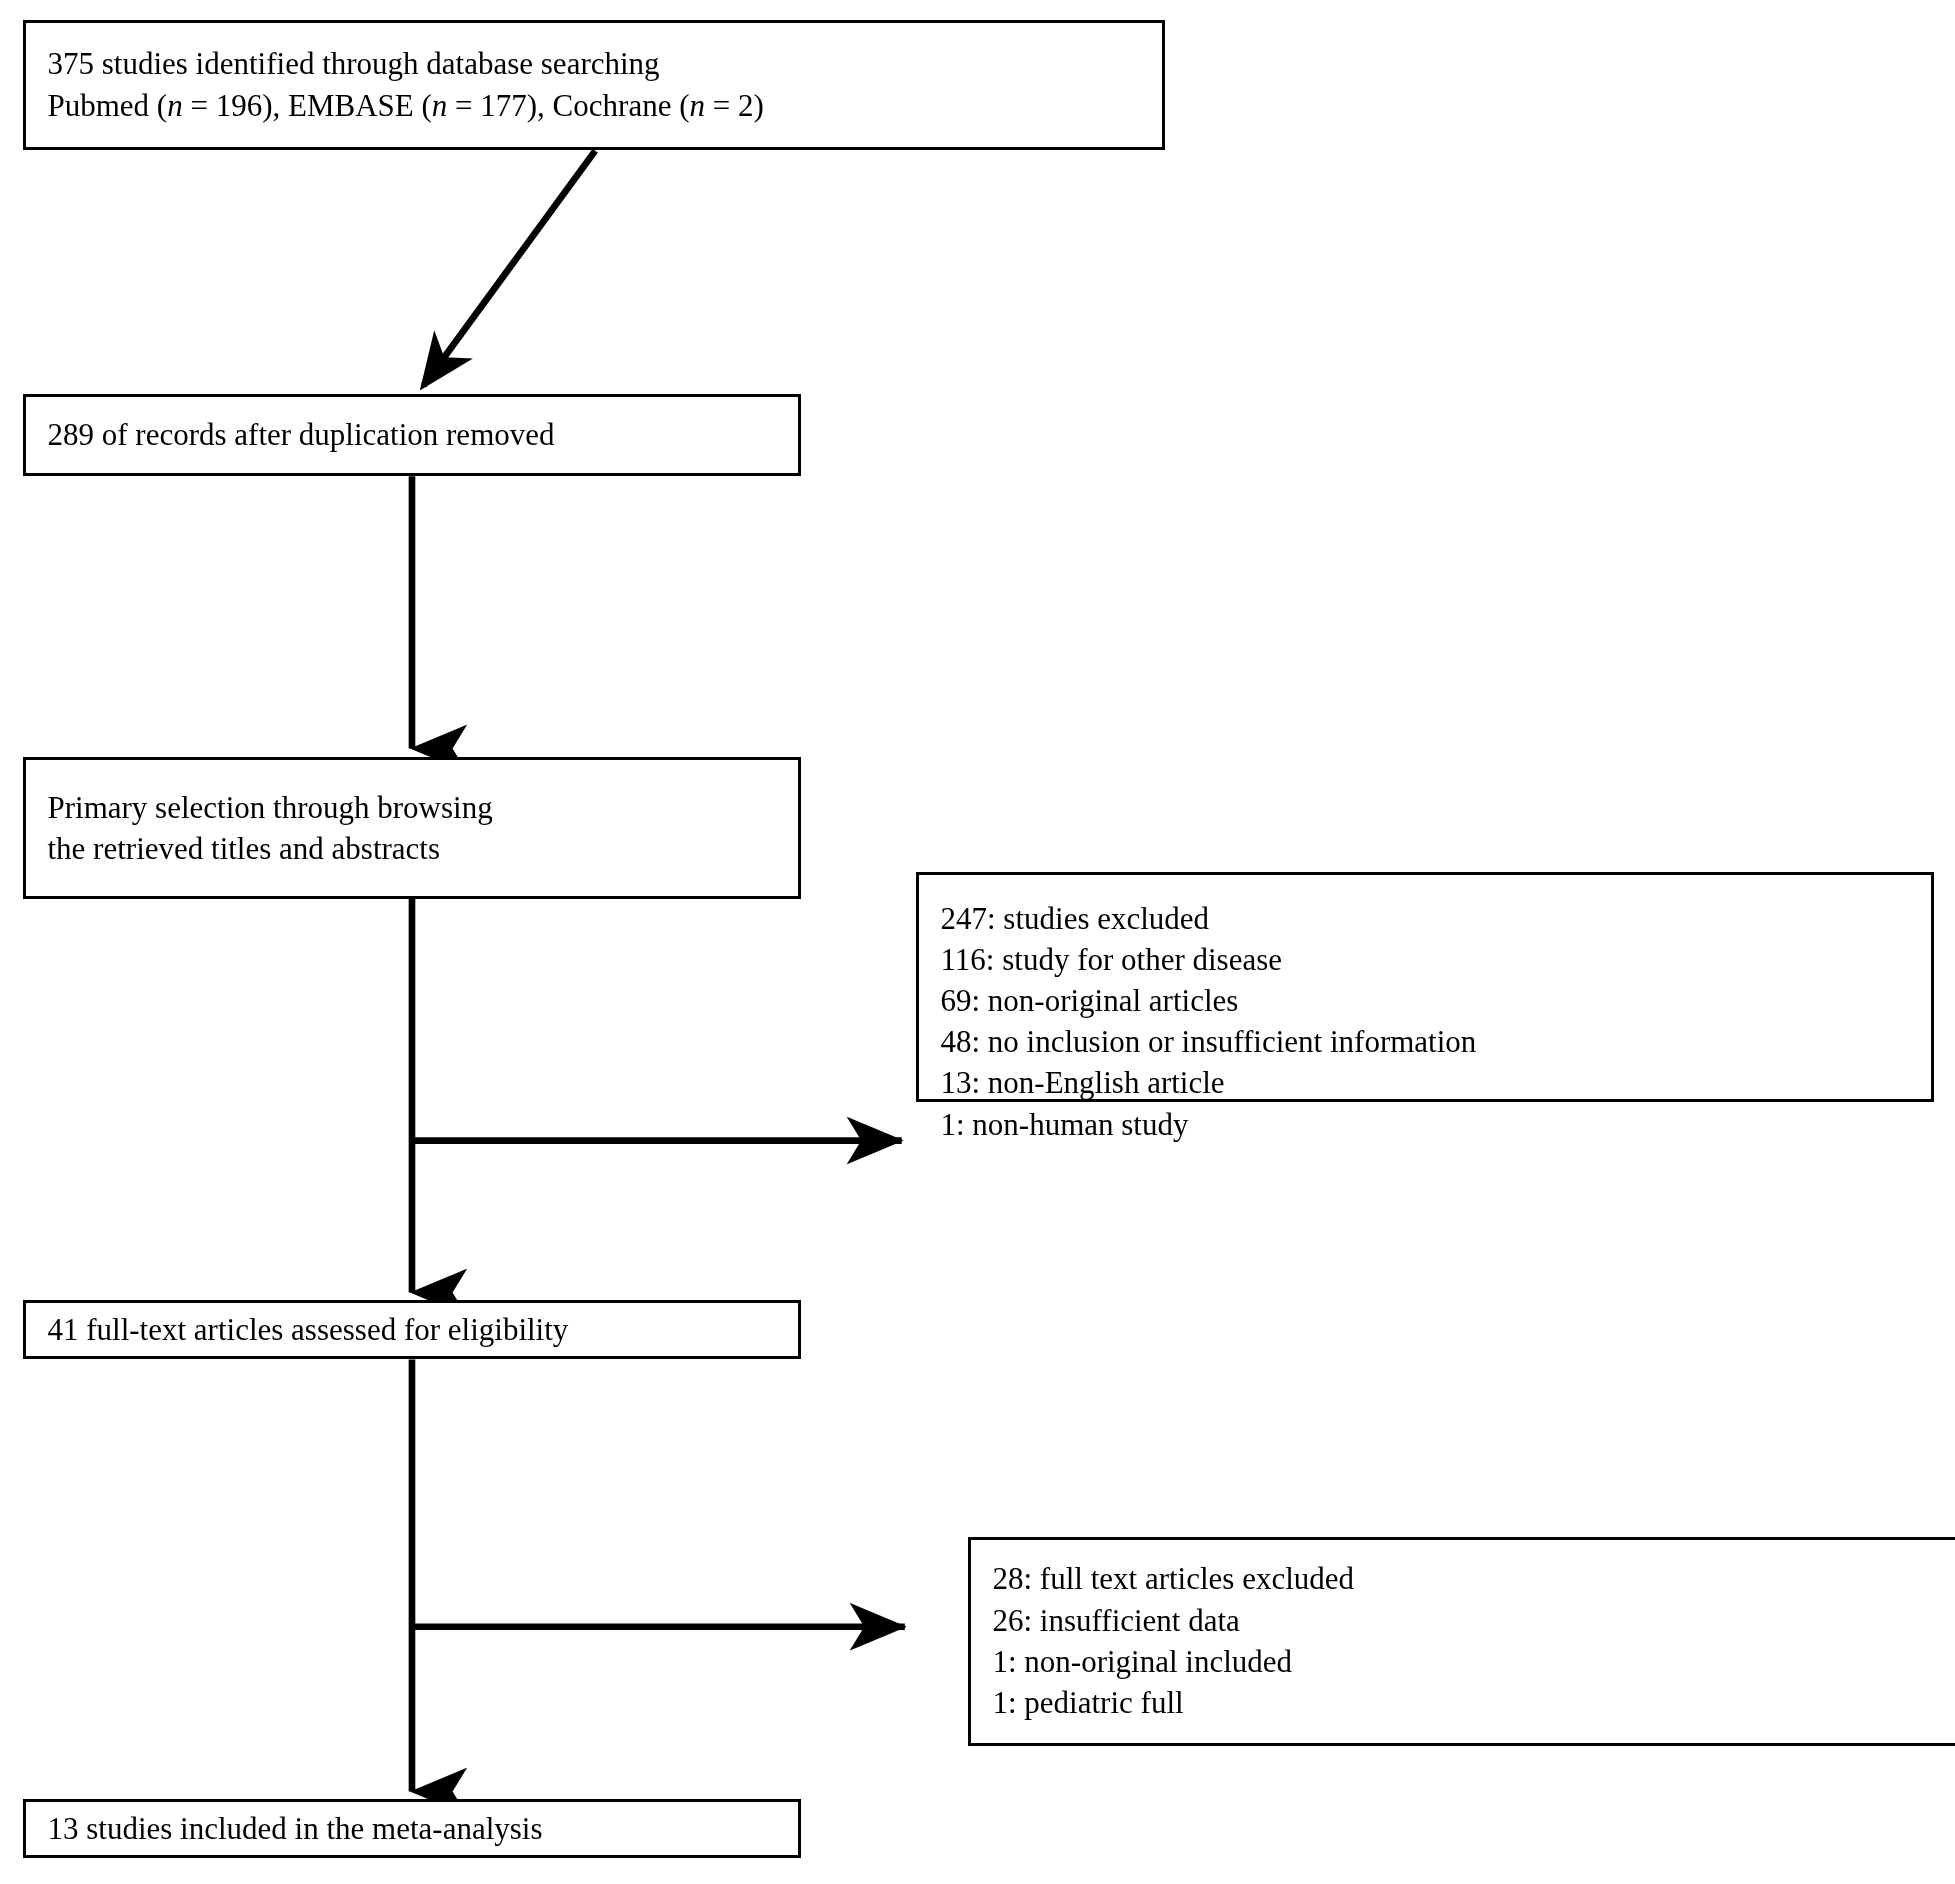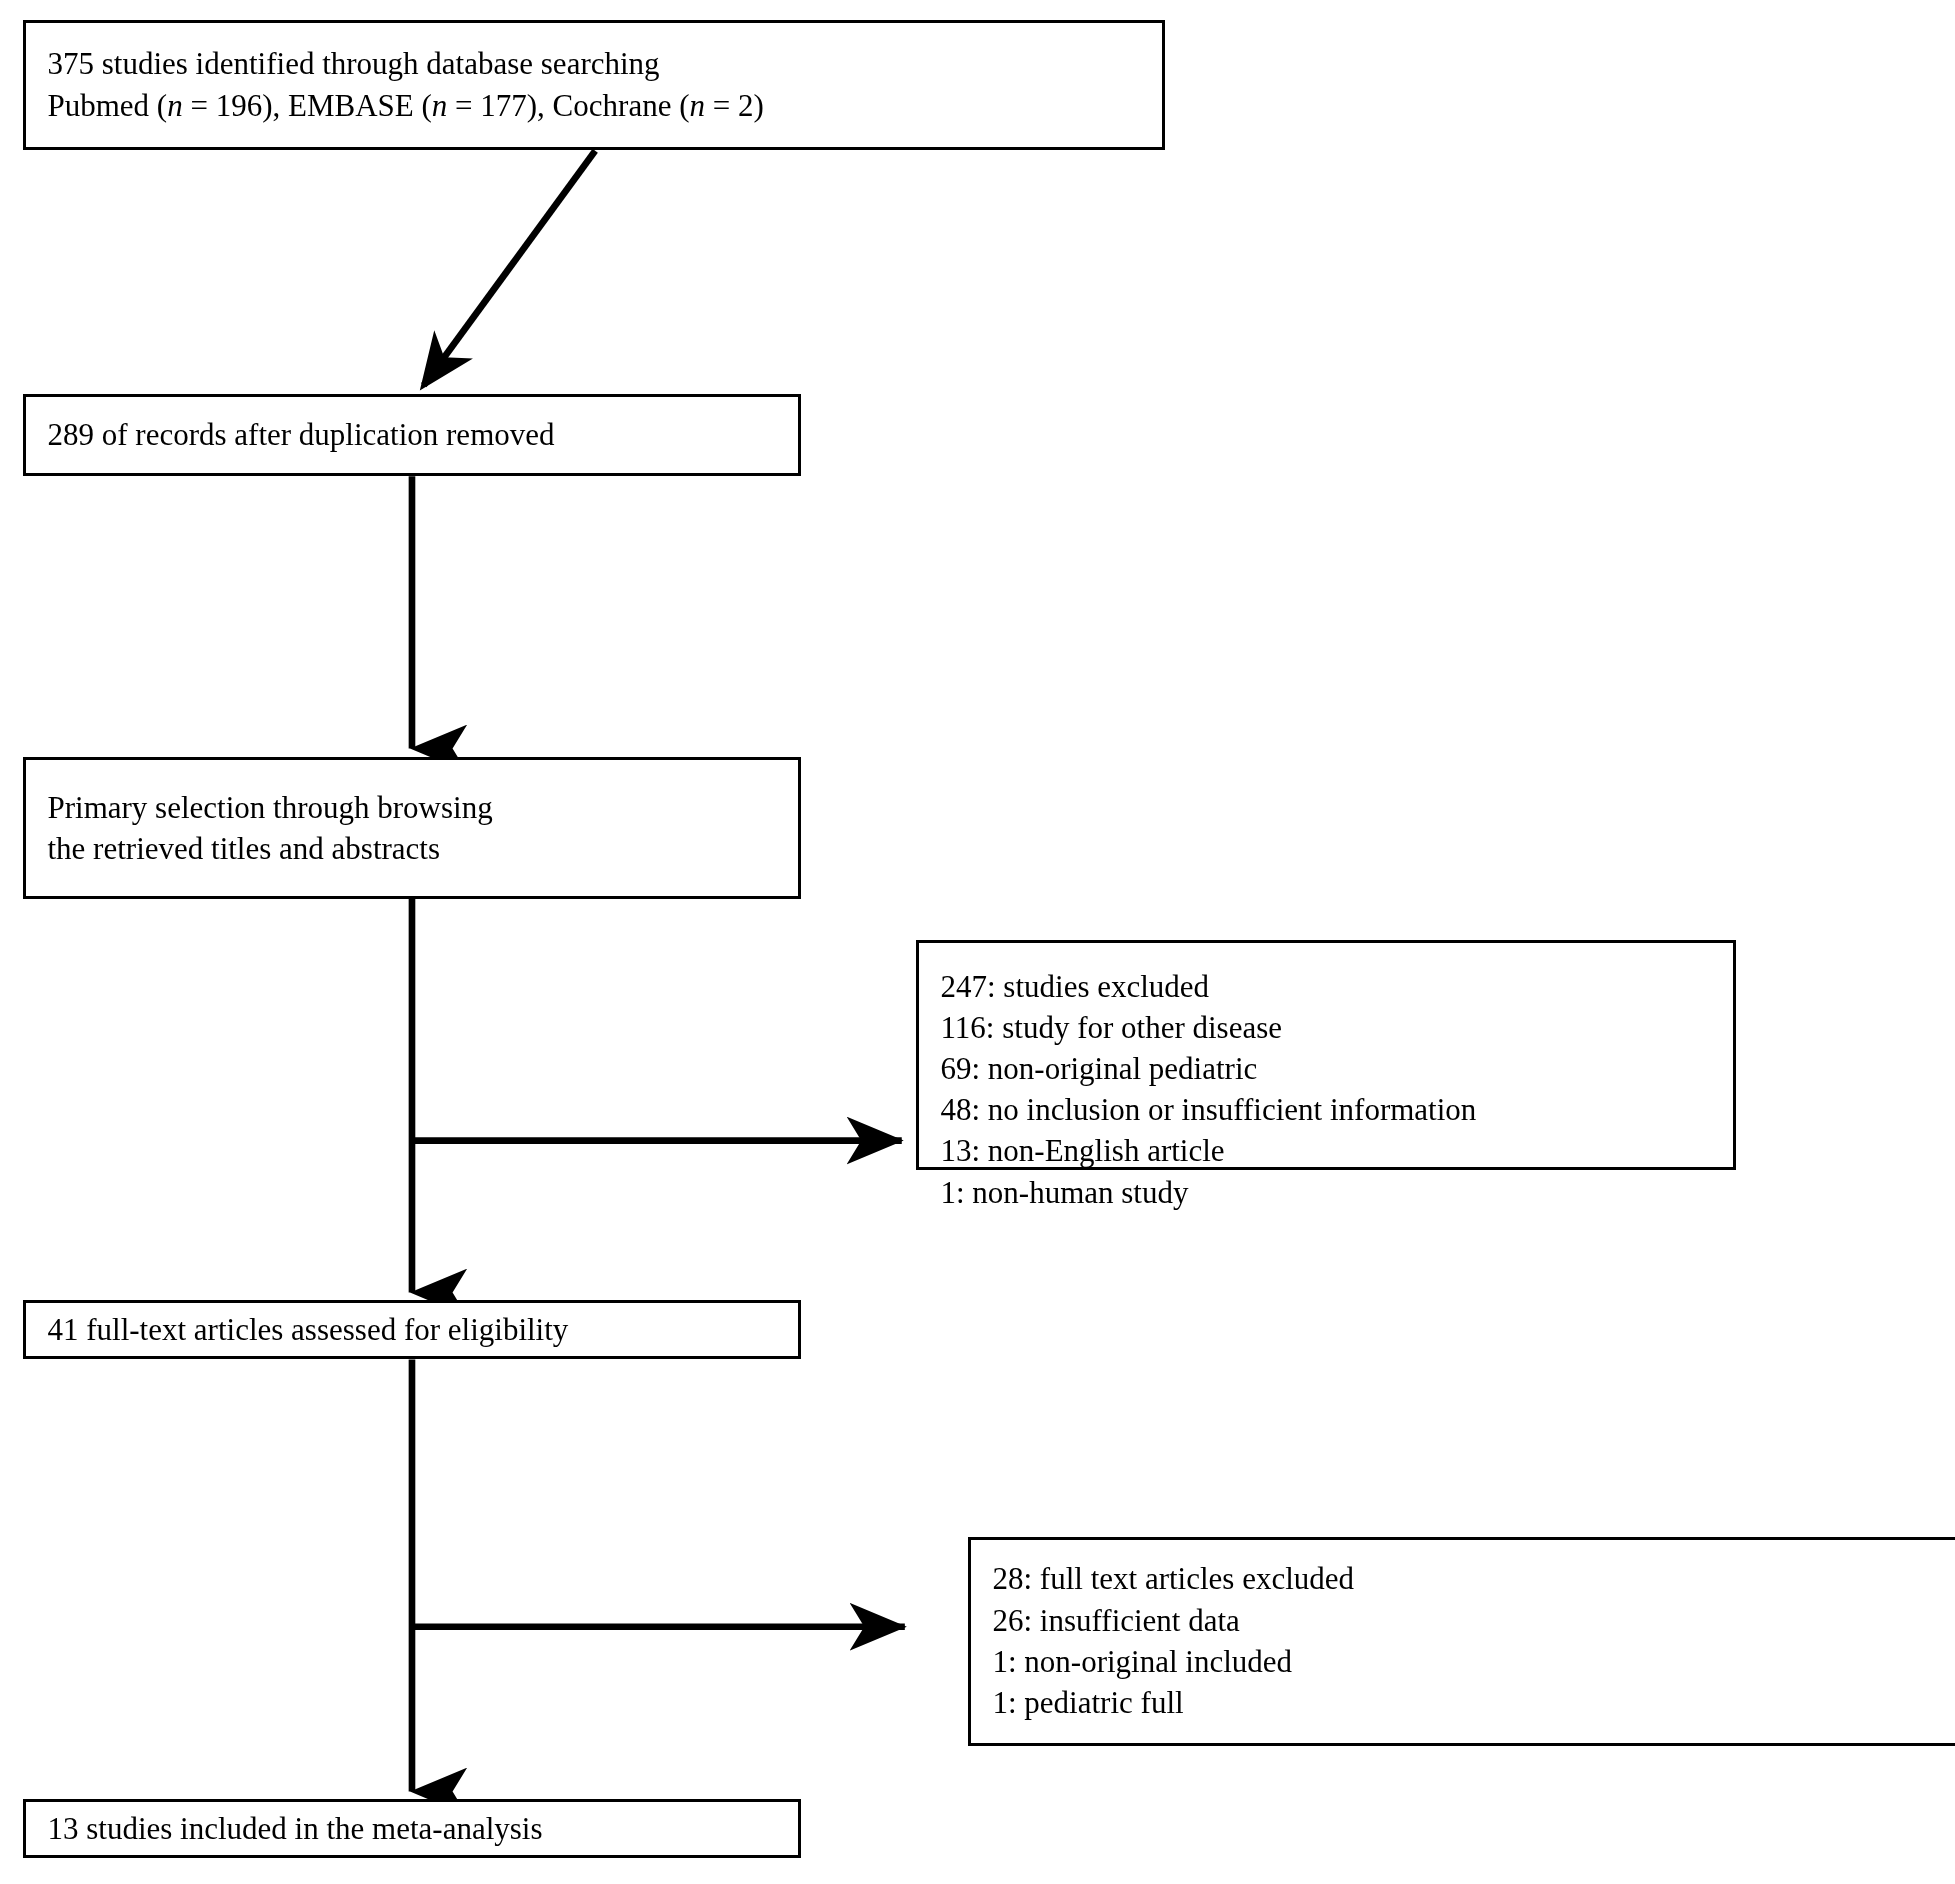--- a/index.html
+++ b/index.html
@@ -99,24 +99,24 @@
 
   <div class="flow-box" style="left:23px; top:394px; width:778px; height:82px;">
     <div class="box-line pad-l">289 of records after duplication removed</div>
   </div>
 
   <div class="flow-box" style="left:23px; top:757px; width:778px; height:142px;">
     <div class="box-line pad-l">Primary selection through browsing</div>
     <div class="box-line pad-l">the retrieved titles and abstracts</div>
   </div>
 
-  <div class="flow-box" style="left:916px; top:940px; width:820px; height:230px; justify-content:flex-start; padding-top:22.5px;">
+  <div class="flow-box" style="left:916px; top:872px; width:1018px; height:230px; justify-content:flex-start; padding-top:22.5px;">
     <div class="box-line pad-l">247: studies excluded</div>
     <div class="box-line pad-l indent-2">116: study for other disease</div>
-    <div class="box-line pad-l indent-1">69: non-original pediatric</div>
+    <div class="box-line pad-l indent-1">69: non-original articles</div>
     <div class="box-line pad-l indent-1">48: no inclusion or insufficient information</div>
     <div class="box-line pad-l indent-1">13: non-English article</div>
     <div class="box-line pad-l indent-1">1: non-human study</div>
   </div>
 
   <div class="flow-box" style="left:23px; top:1300px; width:778px; height:59px;">
     <div class="box-line pad-l">41 full-text articles assessed for eligibility</div>
   </div>
 
   <div class="flow-box" style="left:968px; top:1537px; width:1015px; height:209px; justify-content:flex-start; padding-top:18.4px;">

